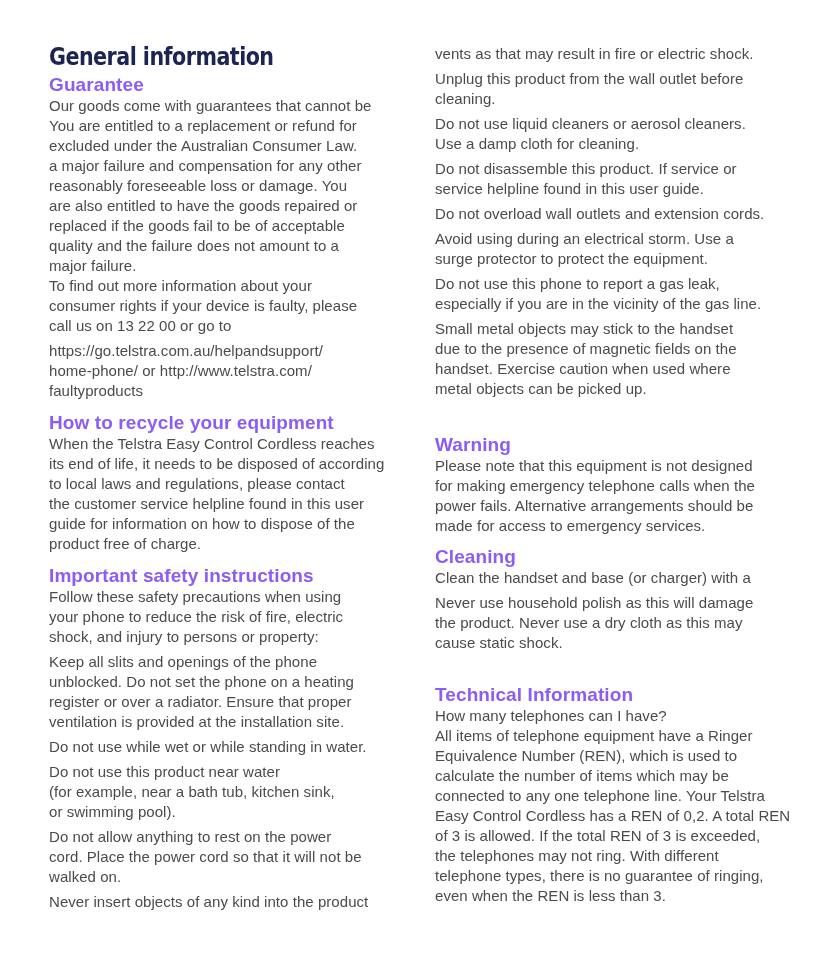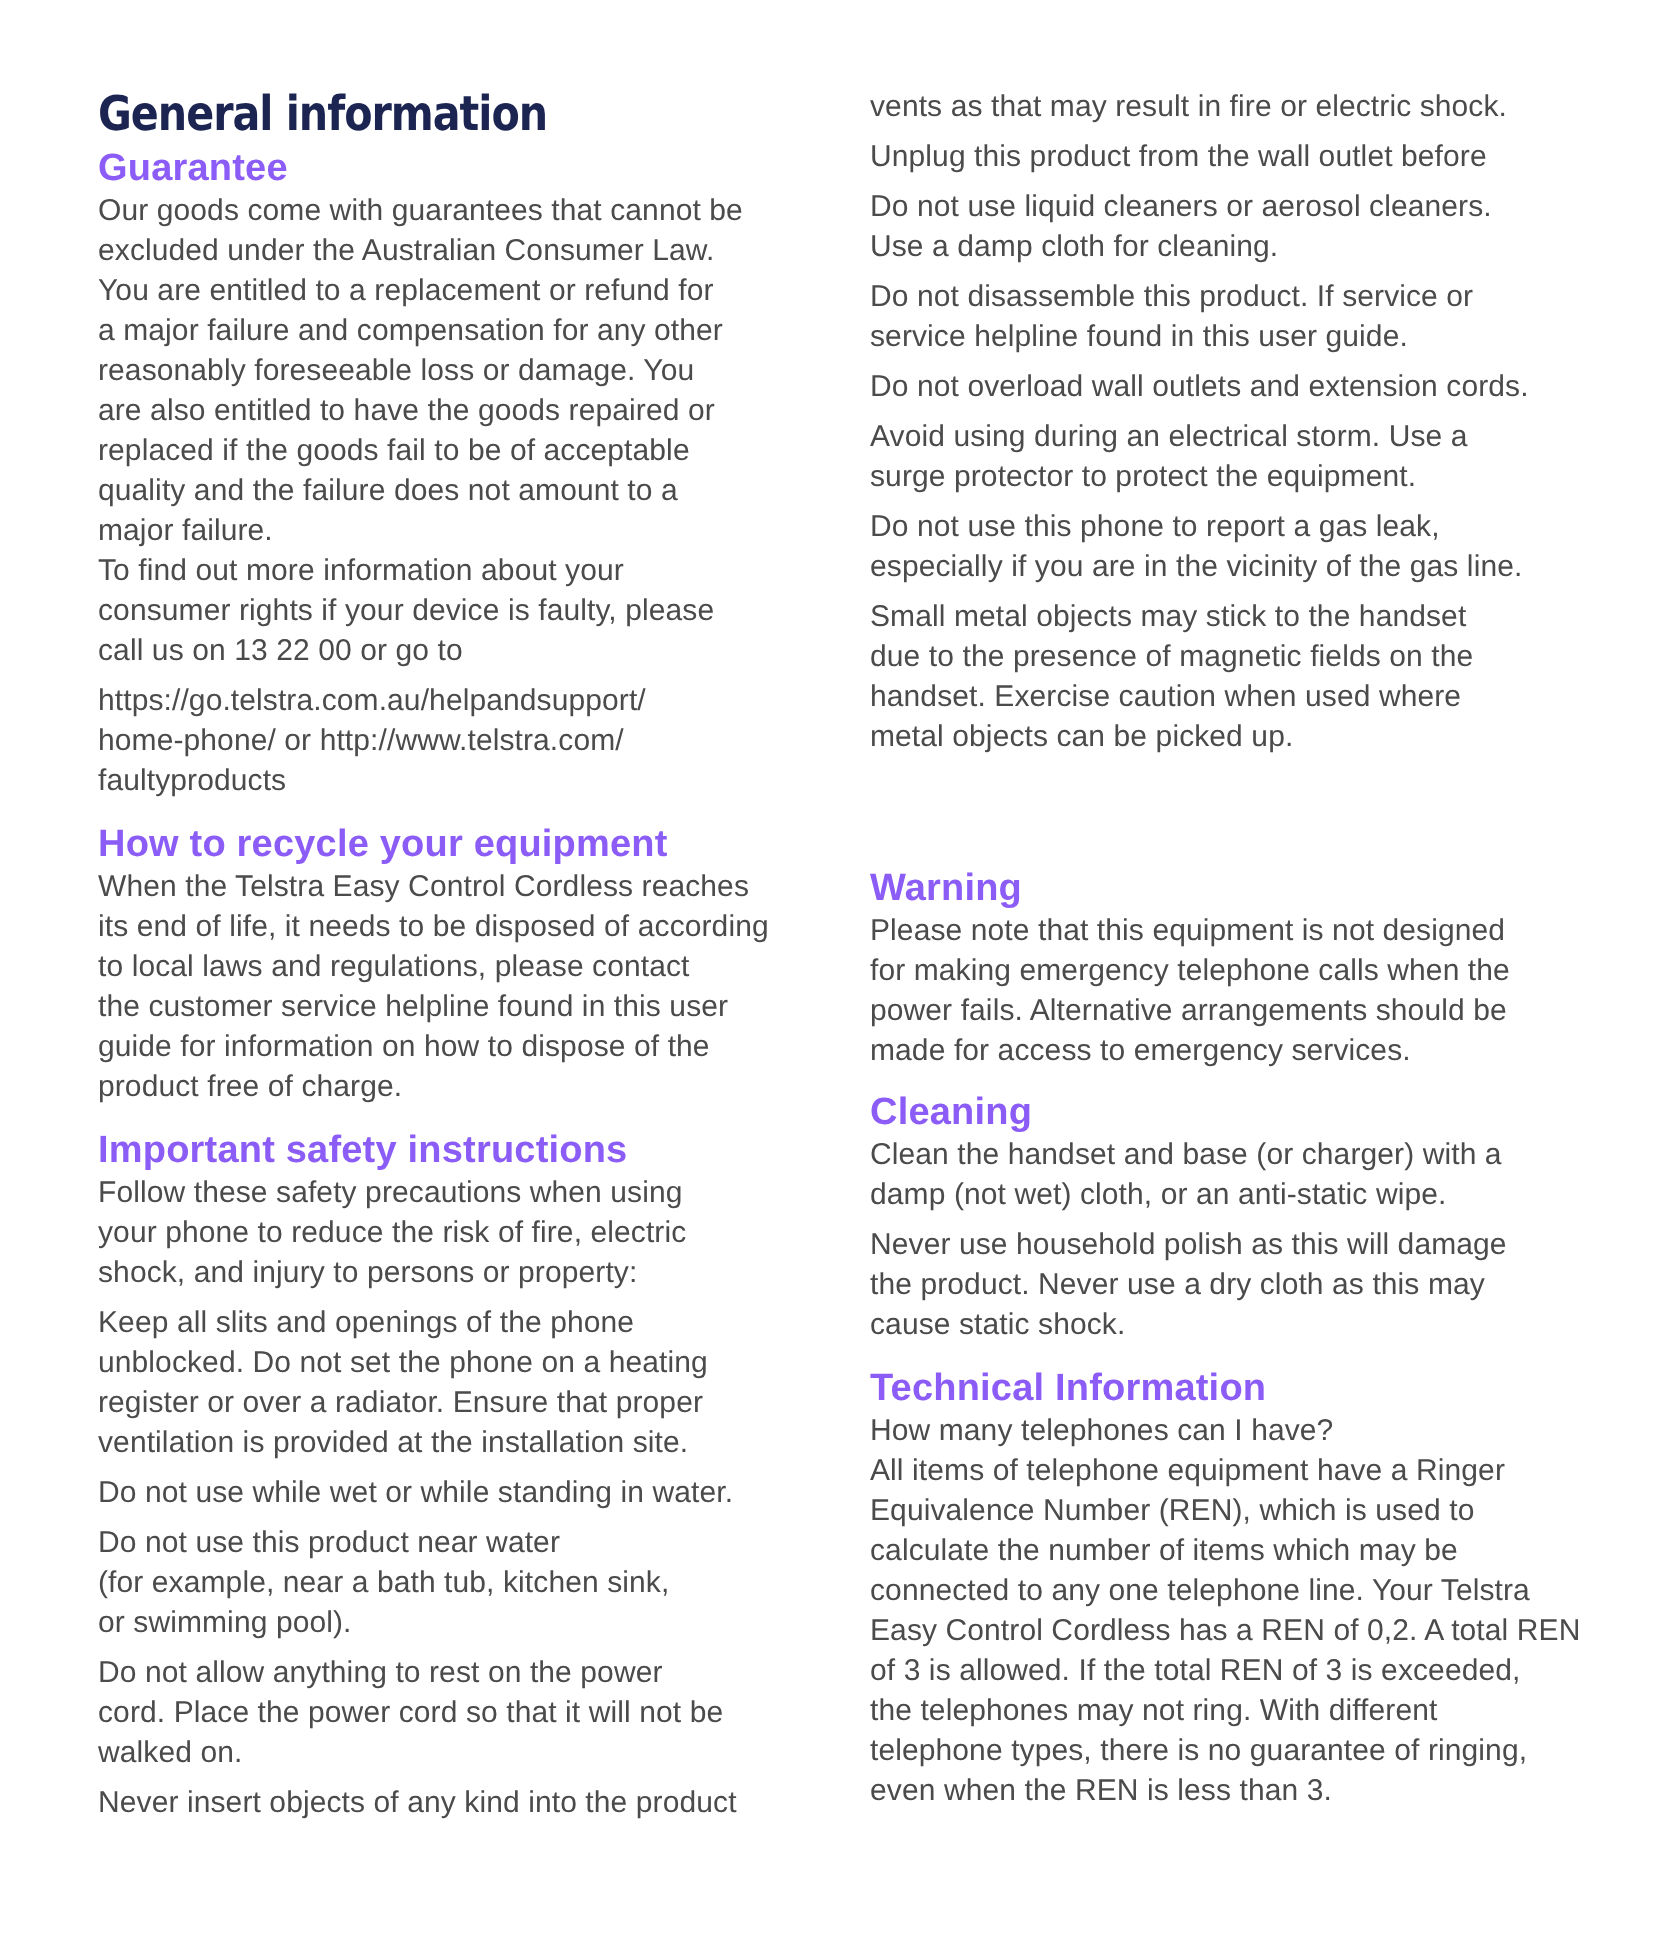--- a/index.html
+++ b/index.html
@@ -60,22 +60,22 @@
 <body>
 
 <h1 class="title">General information</h1>
 
 <div class="col col-left">
 
   <div class="block" style="top:74px;">
     <h2>Guarantee</h2>
     <p style="margin-top:0px;">
       <span class="line">Our goods come with guarantees that cannot be</span>
+      <span class="line">You are entitled to a replacement or refund for</span>
       <span class="line">excluded under the Australian Consumer Law.</span>
-      <span class="line">You are entitled to a replacement or refund for</span>
       <span class="line">a major failure and compensation for any other</span>
       <span class="line">reasonably foreseeable loss or damage. You</span>
       <span class="line">are also entitled to have the goods repaired or</span>
       <span class="line">replaced if the goods fail to be of acceptable</span>
       <span class="line">quality and the failure does not amount to a</span>
       <span class="line">major failure.</span>
       <span class="line">To find out more information about your</span>
       <span class="line">consumer rights if your device is faulty, please</span>
       <span class="line">call us on 13 22 00 or go to</span>
     </p>
@@ -138,20 +138,21 @@
 
 <div class="col col-right">
 
   <div class="block" style="top:44px;">
     <p>
       <span class="line">vents as that may result in fire or electric shock.</span>
     </p>
     <div class="gap"></div>
     <p>
       <span class="line">Unplug this product from the wall outlet before</span>
+      <span class="line">cleaning.</span>
     </p>
     <div class="gap"></div>
     <p>
       <span class="line">Do not use liquid cleaners or aerosol cleaners.</span>
       <span class="line">Use a damp cloth for cleaning.</span>
     </p>
     <div class="gap"></div>
     <p>
       <span class="line">Do not disassemble this product. If service or</span>
       <span class="line">service helpline found in this user guide.</span>
@@ -186,21 +187,20 @@
       <span class="line">for making emergency telephone calls when the</span>
       <span class="line">power fails. Alternative arrangements should be</span>
       <span class="line">made for access to emergency services.</span>
     </p>
   </div>
 
   <div class="block" style="top:546px;">
     <h2>Cleaning</h2>
     <p>
       <span class="line">Clean the handset and base (or charger) with a</span>
-      <span class="line">damp (not wet) cloth, or an anti-static wipe.</span>
     </p>
     <div class="gap"></div>
     <p>
       <span class="line">Never use household polish as this will damage</span>
       <span class="line">the product. Never use a dry cloth as this may</span>
       <span class="line">cause static shock.</span>
     </p>
   </div>
 
   <div class="block" style="top:684px;">

